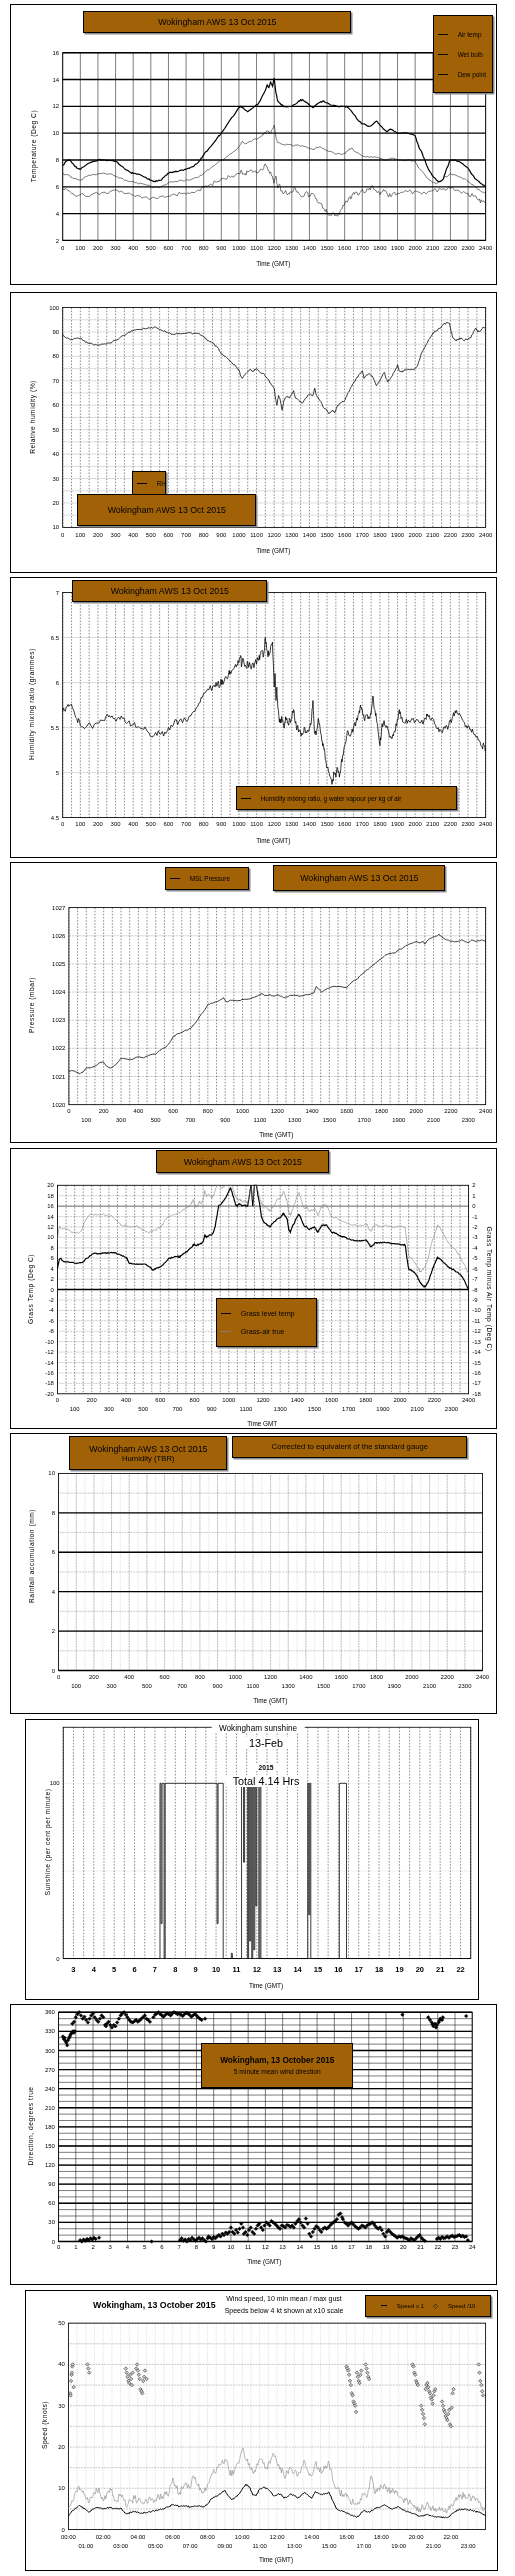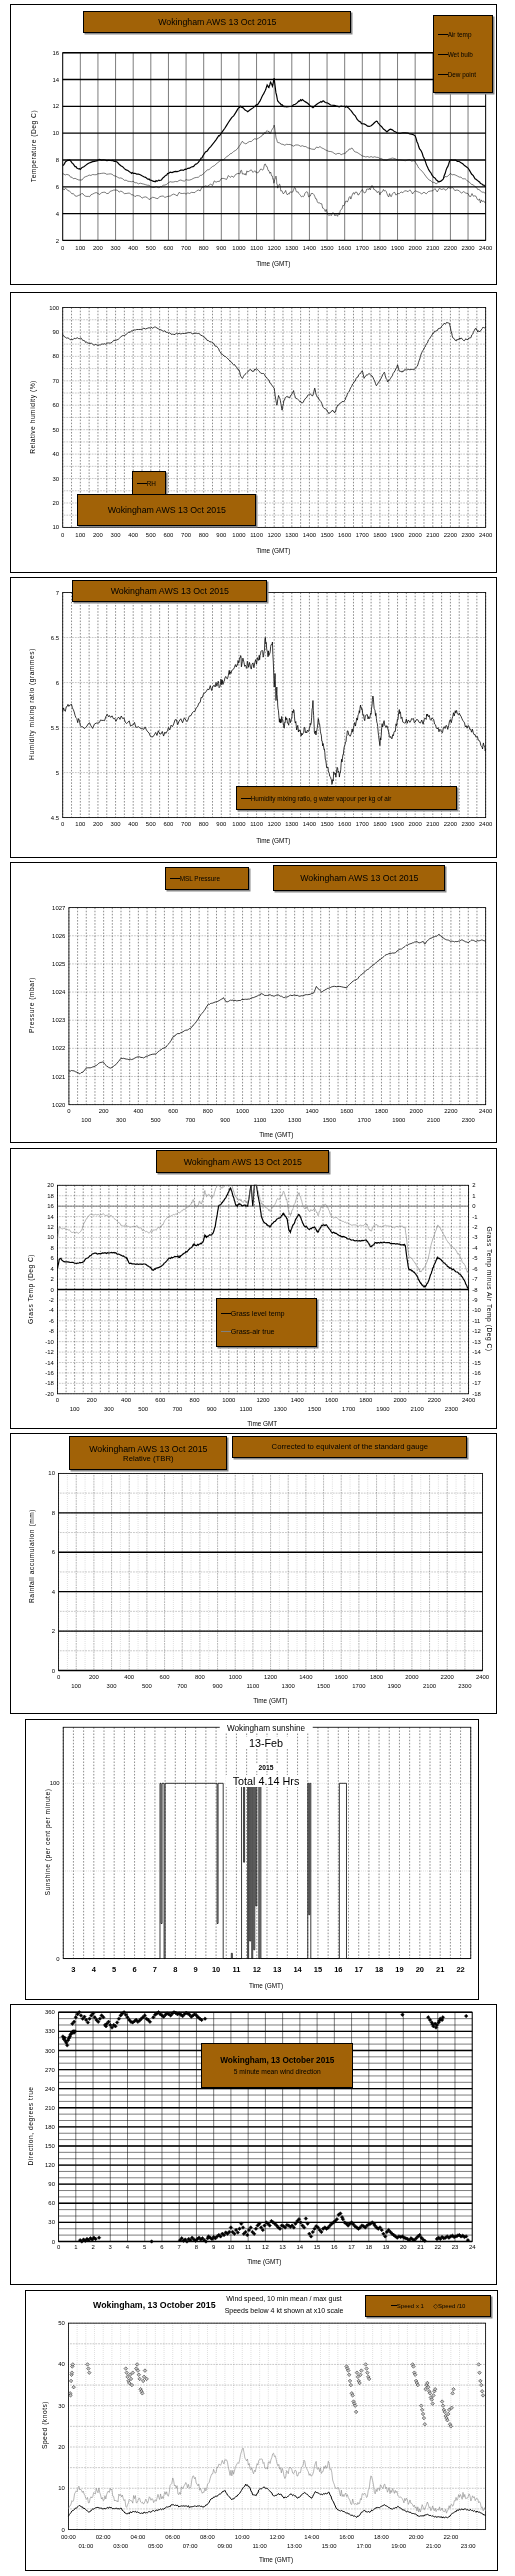--- a/index.html
+++ b/index.html
@@ -21,21 +21,21 @@
   .s25{fill:none;stroke:#000;stroke-width:2.6;}
   .sg{fill:none;stroke:#808080;stroke-width:1.1;}
   .d8{fill:#000;stroke:#000;}
   .d9{fill:#c8c8c8;stroke:#000;stroke-width:.9;}
   .tk{font:11.5px "Liberation Sans",sans-serif;fill:#000;}
   svg[data-chart="6"] .tk.xt{font-size:14.5px;font-weight:bold;}
   
   .box{position:absolute;background:#a16207;border:0.5px solid #000;box-shadow:1.5px 1.5px 0 #8a8a8a;display:flex;align-items:center;justify-content:center;box-sizing:border-box;}
   .t17{font-size:8.8px;}
   .legend{flex-direction:column;justify-content:space-evenly;align-items:flex-start;padding:1px 4.1px;font-size:6.4px;}
-  .lrow{display:flex;align-items:center;gap:0;white-space:nowrap;}
+  .lrow{display:flex;align-items:center;gap:10px;white-space:nowrap;}
   .sw{display:inline-block;width:9.3px;height:0;}
   .swthick{border-top:1.5px solid #000;}
   .swthin{border-top:0.5px solid #000;}
   .swgray{border-top:0.5px solid #808080;}
   .dia{font-size:6.2px;line-height:1;}
   .ylab{position:absolute;transform:translate(-50%,-50%) rotate(-90deg);white-space:nowrap;font-size:6.7px;letter-spacing:0.5px;}
   .xlab{position:absolute;transform:translateX(-50%);font-size:6.4px;white-space:nowrap;}
   .plain{position:absolute;white-space:nowrap;}
   .ctr{transform:translateX(-50%);text-align:center;}
 </style>
@@ -752,21 +752,21 @@
       <text x="912" y="472" class="tk xt" text-anchor="middle">2400</text>
       <text x="85" y="460" class="tk" text-anchor="end">0</text>
       <text x="85" y="384" class="tk" text-anchor="end">2</text>
       <text x="85" y="308" class="tk" text-anchor="end">4</text>
       <text x="85" y="232" class="tk" text-anchor="end">6</text>
       <text x="85" y="156" class="tk" text-anchor="end">8</text>
       <text x="85" y="80" class="tk" text-anchor="end">10</text>
     </svg>
   <div class="box" style="left:58px;top:2.1px;width:158px;height:34px;flex-direction:column">
     <span class="t17">Wokingham AWS 13 Oct 2015</span>
-    <span style="font-size:7.7px">Relative (TBR)</span>
+    <span style="font-size:7.7px">Humidity (TBR)</span>
   </div>
   <div class="box" style="left:221px;top:2.1px;width:235px;height:21.6px;font-size:7.7px">
       <span>Corrected to equivalent of the standard gauge</span>
     </div>
   <div class="ylab" style="left:19.6px;top:122px">Rainfall accumulation (mm)</div>
   <div class="xlab" style="left:259px;top:263px">Time (GMT)</div>
 </div>
 
 <div class="panel" style="top:1719px;left:25px;width:452px;height:279px">
   <svg data-chart="6" viewBox="0 0 874 538" preserveAspectRatio="none">
@@ -831,21 +831,21 @@
       <text x="603.9000000000001" y="486" class="tk xt" text-anchor="middle">16</text>
       <text x="643.3" y="486" class="tk xt" text-anchor="middle">17</text>
       <text x="682.7" y="486" class="tk xt" text-anchor="middle">18</text>
       <text x="722.0999999999999" y="486" class="tk xt" text-anchor="middle">19</text>
       <text x="761.5" y="486" class="tk xt" text-anchor="middle">20</text>
       <text x="800.9000000000001" y="486" class="tk xt" text-anchor="middle">21</text>
       <text x="840.3" y="486" class="tk xt" text-anchor="middle">22</text>
       <text x="65" y="464" class="tk" text-anchor="end">0</text>
       <text x="65" y="126.12121212121212" class="tk" text-anchor="end">100</text>
     </svg>
-  <div class="plain ctr" style="left:240px;top:4.1px;background:#fff;padding:0 7.2px;font-size:8.2px">Wokingham sunshine</div>
+  <div class="plain ctr" style="left:232px;top:4.1px;background:#fff;padding:0 7.2px;font-size:8.2px">Wokingham sunshine</div>
   <div class="plain ctr" style="left:240px;top:16.5px;background:#fff;padding:0 7.2px;font-size:10.8px">13-Feb</div>
   <div class="plain ctr" style="left:240px;top:44px;background:#fff;padding:0 7.2px;font-size:6.7px;font-weight:bold">2015</div>
   <div class="plain ctr" style="left:240px;top:55px;background:#fff;padding:0 7.2px;font-size:10.8px">Total 4.14 Hrs</div>
   <div class="ylab" style="left:20.6px;top:122px">Sunshine (per cent per minute)</div>
   <div class="xlab" style="left:240px;top:262px">Time (GMT)</div>
 </div>
 
 <div class="panel" style="top:2004px;left:10.3px;width:485px;height:279px">
   <svg data-chart="7" viewBox="0 0 938 538" preserveAspectRatio="none">
       <line x1="92" y1="14" x2="92" y2="456" class="gs"></line>

